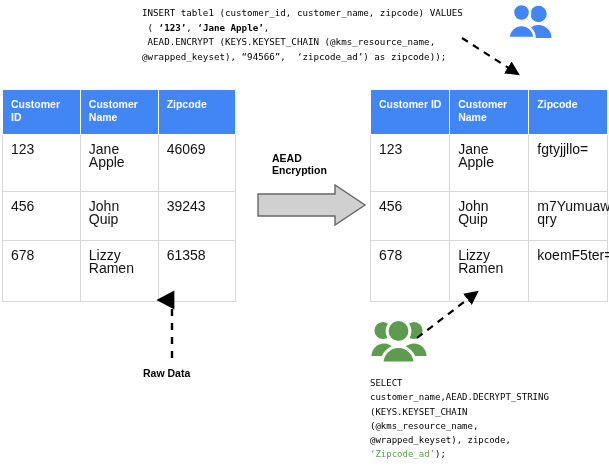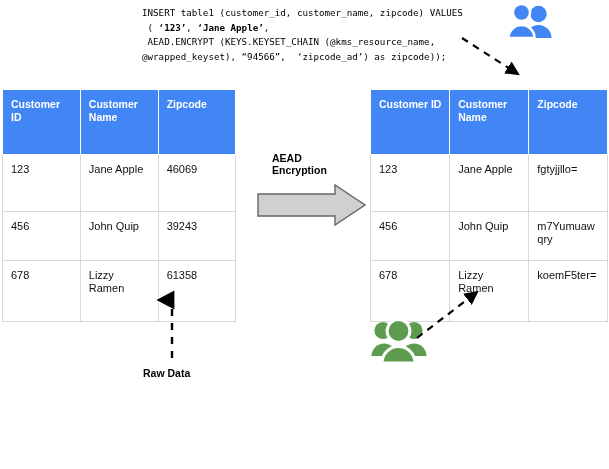--- a/index.html
+++ b/index.html
@@ -35,28 +35,28 @@
   }
   #table-left{left:2px;top:89px;width:234px;}
   #table-right{left:370px;top:89px;width:238px;}
   .tbl th{
     background:#4285F4;
     color:#ffffff;
     font-size:10.5px;
     font-weight:bold;
     text-align:left;
     vertical-align:top;
-    padding:8px 7px 24px 8px;
+    padding:8px 7px 4px 8px;
     border:1px solid #ffffff;
     line-height:12.5px;
     height:32px;
   }
   .tbl td{
     border:1px solid #d8d8d8;
-    font-size:11px;
+    font-size:14px;
     color:#111111;
     padding:8px 7px 8px 8px;
     vertical-align:top;
     line-height:13px;
     background:#ffffff;
   }
   .tbl .r0 td{height:40px;}
   .tbl .r1 td{height:32px;}
   .tbl .r2 td{height:44px;}
   #table-left col.c0,#table-right col.c0{width:33.4%;}
@@ -203,14 +203,20 @@
 
   <svg class="dash-svg" id="arrow-select" width="80" height="56" viewBox="0 0 80 56">
     <defs>
       <marker id="ah3" markerWidth="7" markerHeight="7" refX="5.5" refY="3.2" orient="auto">
         <path d="M0,0 L6.5,3.2 L0,6.4 z" fill="#000000"></path>
       </marker>
     </defs>
     <line x1="2" y1="50" x2="62" y2="4" stroke="#000000" stroke-width="2.2" stroke-dasharray="7,6" marker-end="url(#ah3)"></line>
   </svg>
 
+  <div class="sql" id="select-sql"><span>SELECT</span>
+<span>customer_name,AEAD.DECRYPT_STRING</span>
+<span>(KEYS.KEYSET_CHAIN</span>
+<span>(@kms_resource_name,</span>
+<span>@wrapped_keyset), zipcode,</span>
+<span class="green">‘Zipcode_ad’</span><span>);</span></div>
 
 </div>
 
 </body></html>

